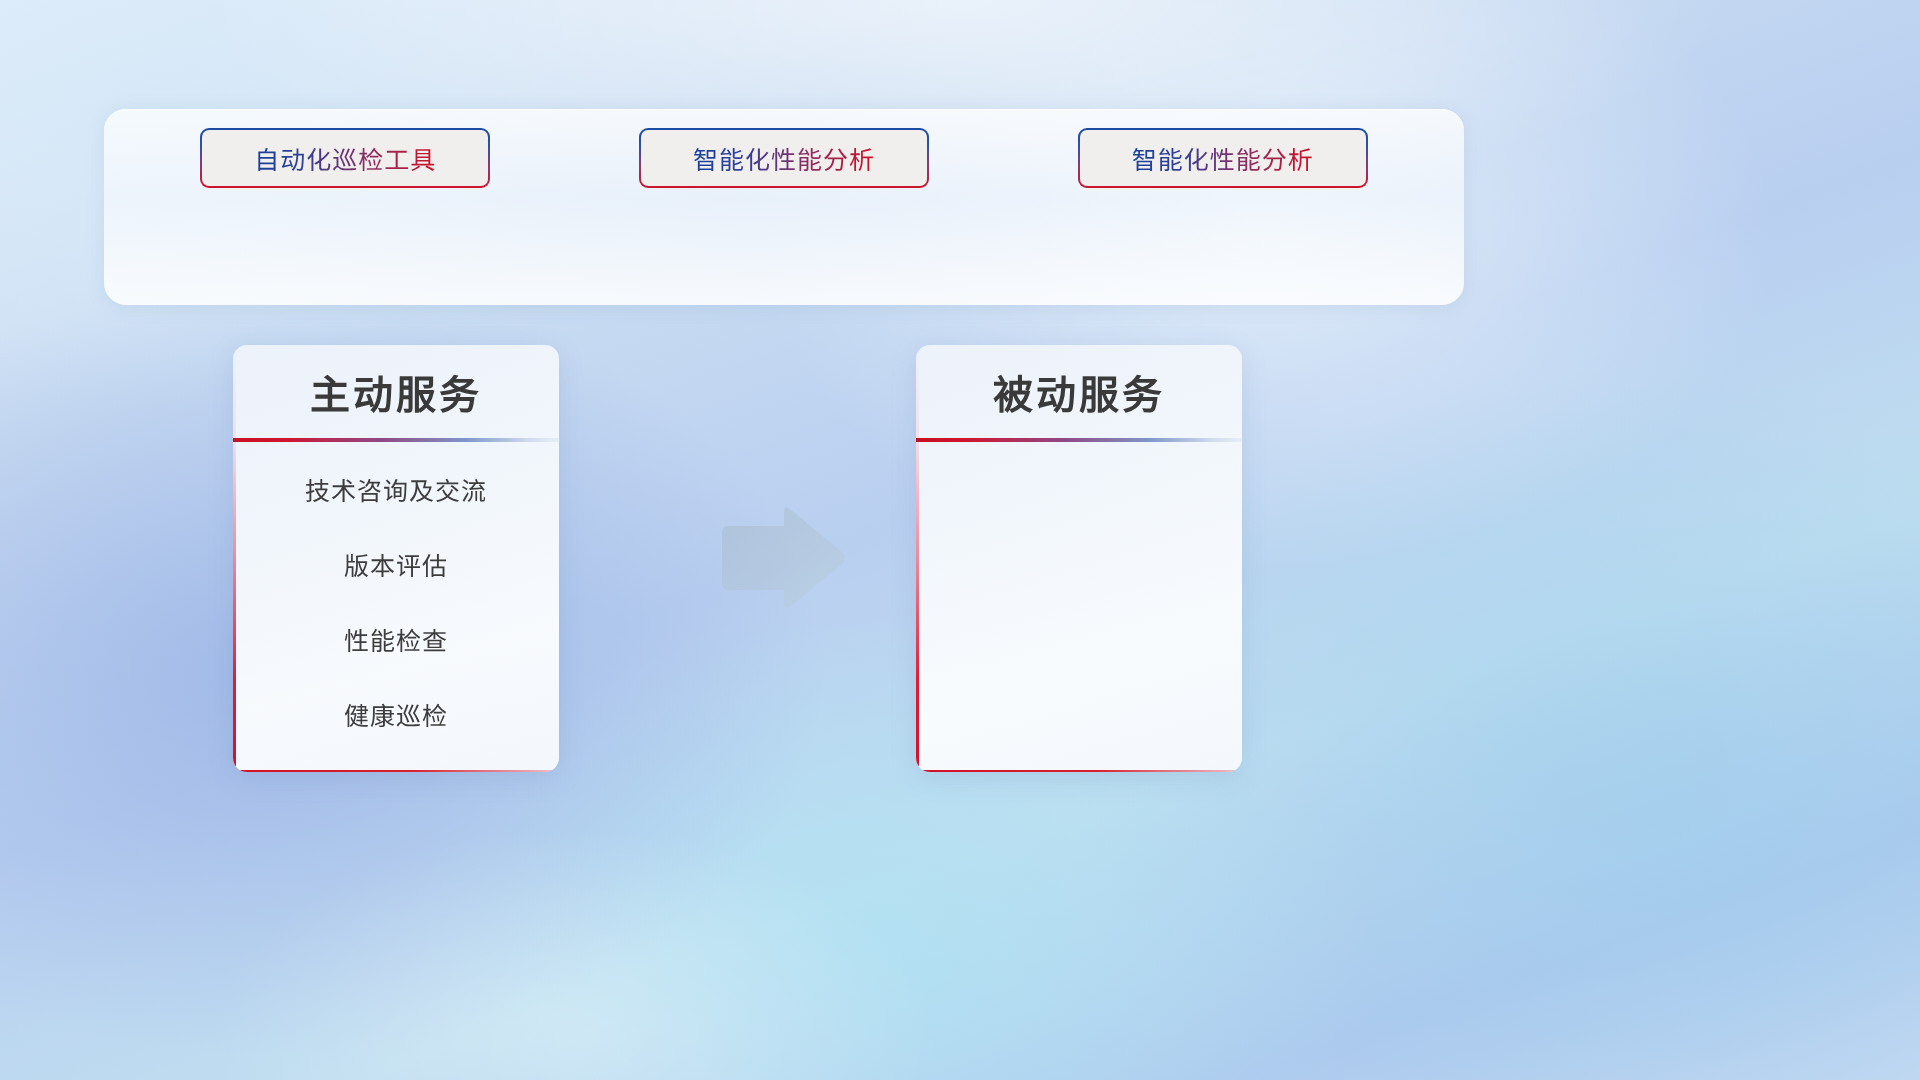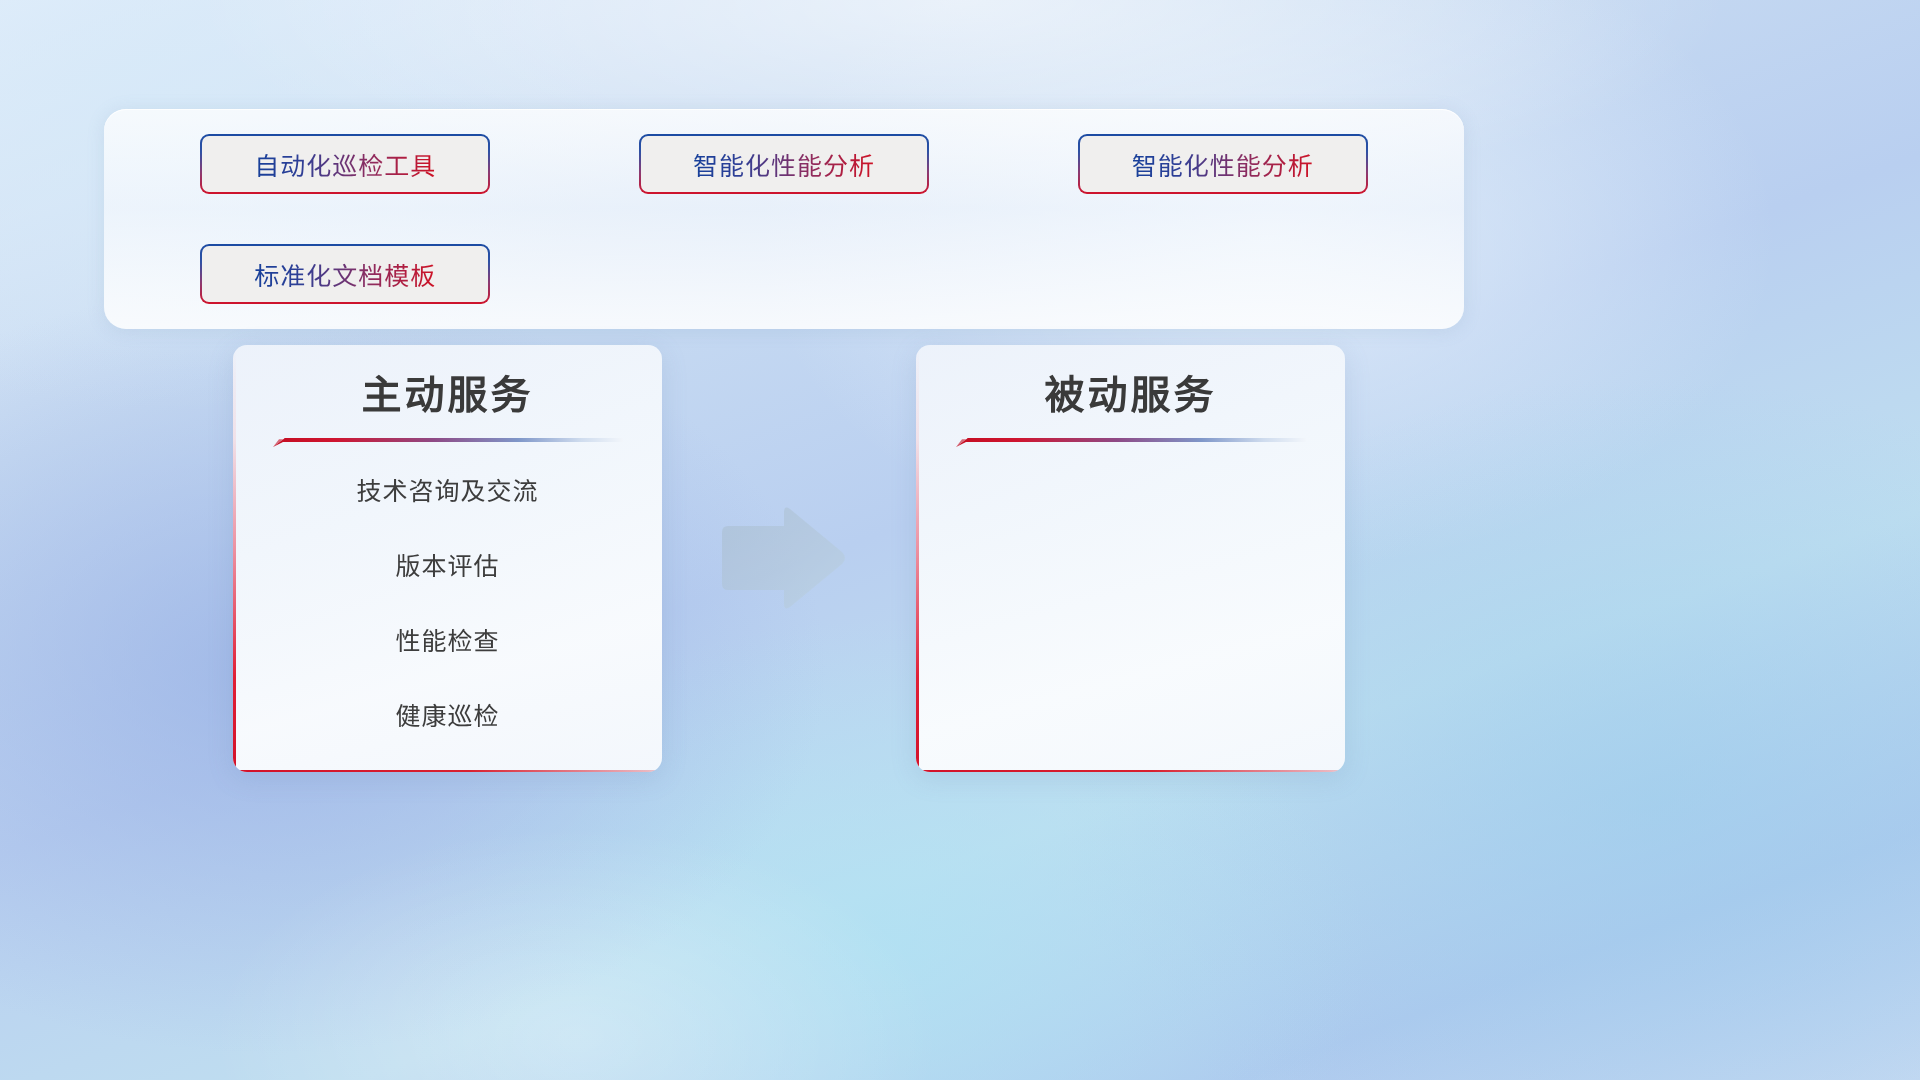--- a/index.html
+++ b/index.html
@@ -36,21 +36,21 @@
       radial-gradient(520px 300px at 30% 96%, rgba(255,255,255,0.30) 0%, rgba(255,255,255,0) 70%);
     pointer-events: none;
   }
 
   
   .top-panel {
     position: absolute;
     left: 104px;
     top: 109px;
     width: 1360px;
-    height: 220px;
+    height: 196px;
     border-radius: 22px;
     background: linear-gradient(180deg,
         rgba(255,255,255,0.76) 0%,
         rgba(247,250,254,0.68) 45%,
         rgba(255,255,255,0.86) 100%);
     box-shadow: 0 2px 18px rgba(110,140,180,0.16),
                 inset 0 1px 0 rgba(255,255,255,0.9);
     display: grid;
     grid-template-columns: repeat(3, 1fr);
     grid-template-rows: repeat(2, 1fr);
@@ -93,21 +93,21 @@
     background-clip: text;
     color: transparent;
     -webkit-text-fill-color: transparent;
     white-space: nowrap;
   }
 
   
   .card {
     position: absolute;
     top: 345px;
-    width: 429px;
+    width: 326px;
     height: 427px;
     border-radius: 14px;
     background: linear-gradient(165deg,
         rgba(238,243,251,0.96) 0%,
         rgba(245,249,253,0.94) 38%,
         rgba(250,252,254,0.97) 72%,
         rgba(246,249,253,0.96) 100%);
     box-shadow: 0 6px 26px rgba(105,135,180,0.18);
     overflow: hidden;
     box-sizing: border-box;
@@ -198,23 +198,20 @@
 
 
   <div class="pill">
     <span class="pill-label">智能化性能分析</span>
   </div>
 
   <div class="pill">
     <span class="pill-label">智能化性能分析</span>
   </div>
 
-  <div class="pill">
-    <span class="pill-label">标准化文档模板</span>
-  </div>
 
 
 </div>
 
 <div class="card" id="card-proactive">
   <div class="card-inner">
     <div class="card-title">主动服务</div>
 
     <div class="divider">
       <svg width="350" height="11" viewBox="0 0 350 11" xmlns="http://www.w3.org/2000/svg">

